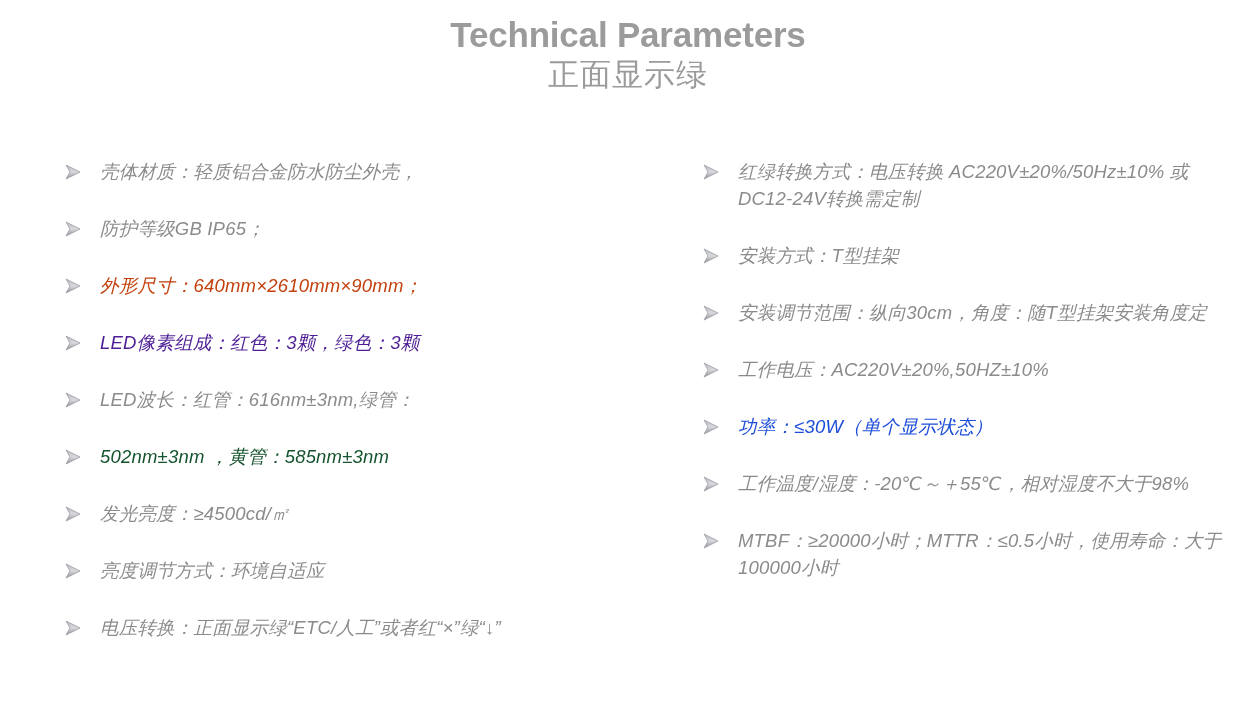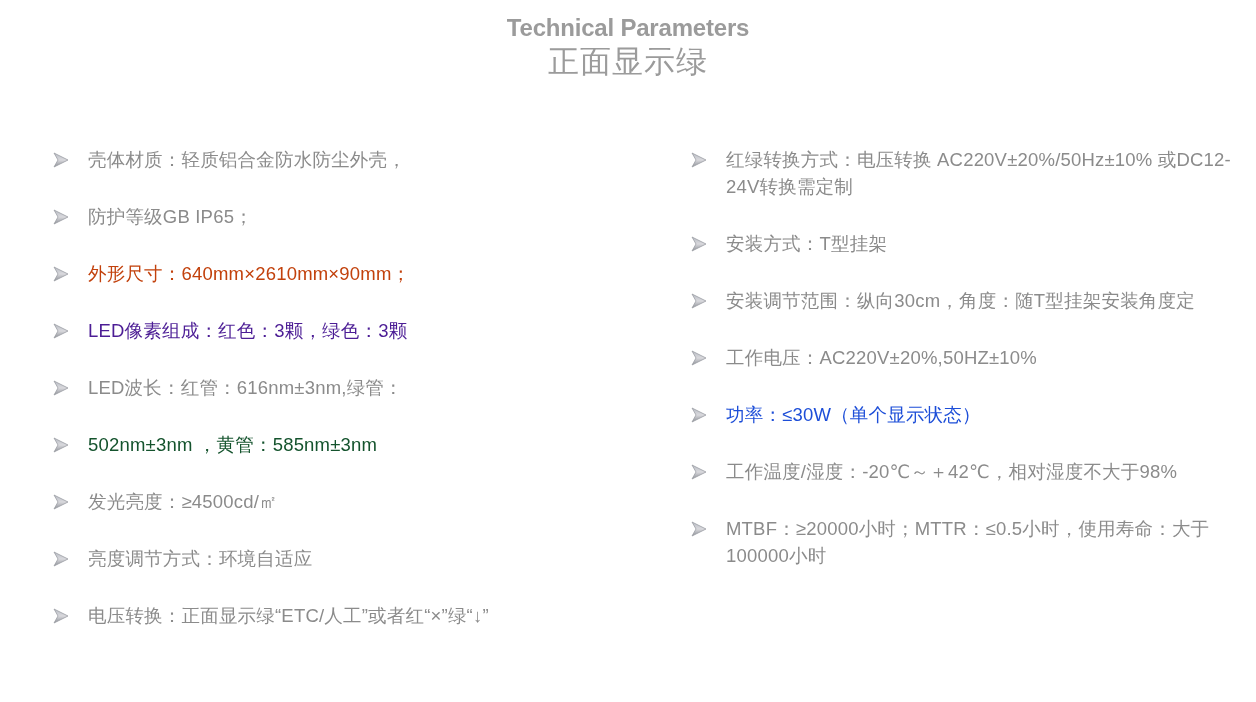--- a/index.html
+++ b/index.html
@@ -26,21 +26,21 @@
 
   
   .heading {
     position: absolute;
     top: 14px;
     left: 0;
     width: 1256px;
     text-align: center;
   }
   .title-en {
-    font-size: 24px;
+    font-size: 35px;
     font-weight: bold;
     letter-spacing: -0.2px;
     color: #9b9b9b;
     line-height: 1.18;
     white-space: nowrap;
   }
   .title-zh {
     font-size: 31px;
     font-weight: normal;
     color: #9b9b9b;
@@ -59,22 +59,23 @@
   }
   .col {
     position: absolute;
     top: 0;
   }
   .col-left  { left: 46px;  width: 580px; }
   .col-right { left: 684px; width: 556px; }
 
   .spec-list {
     list-style: none;
-    margin: 4px;
+    margin: 16px;
     padding: 0;
+    font-style: italic;
   }
   .spec-item {
     position: relative;
     padding-left: 38px;
     color: #8b8b8b;
     font-size: 18.5px;
     line-height: 27px;
     letter-spacing: 0.2px;
   }
   .col-left  .spec-item { margin-bottom: 30px; }
@@ -235,21 +236,21 @@
               </svg>
           </span>
           <span class="spec-text">功率：≤30W（单个显示状态）</span>
         </li>
         <li class="spec-item" style="color: rgb(139, 139, 139);">
           <span class="bullet">
             <svg viewBox="0 0 20 18" width="20" height="18" aria-hidden="true">
                 <path d="M2 2 L16 9 L2 16 L6 9 Z" fill="url(#bg1)" stroke="#9a9da3" stroke-width="0.8" stroke-linejoin="round"></path>
               </svg>
           </span>
-          <span class="spec-text">工作温度/湿度：-20℃～＋42℃，相对湿度不大于98%</span>
+          <span class="spec-text">工作温度/湿度：-20℃～＋55℃，相对湿度不大于98%</span>
         </li>
         <li class="spec-item" style="color: rgb(139, 139, 139);">
           <span class="bullet">
             <svg viewBox="0 0 20 18" width="20" height="18" aria-hidden="true">
                 <path d="M2 2 L16 9 L2 16 L6 9 Z" fill="url(#bg1)" stroke="#9a9da3" stroke-width="0.8" stroke-linejoin="round"></path>
               </svg>
           </span>
           <span class="spec-text">MTBF：≥20000小时；MTTR：≤0.5小时，使用寿命：大于100000小时</span>
         </li>
       </ul>

